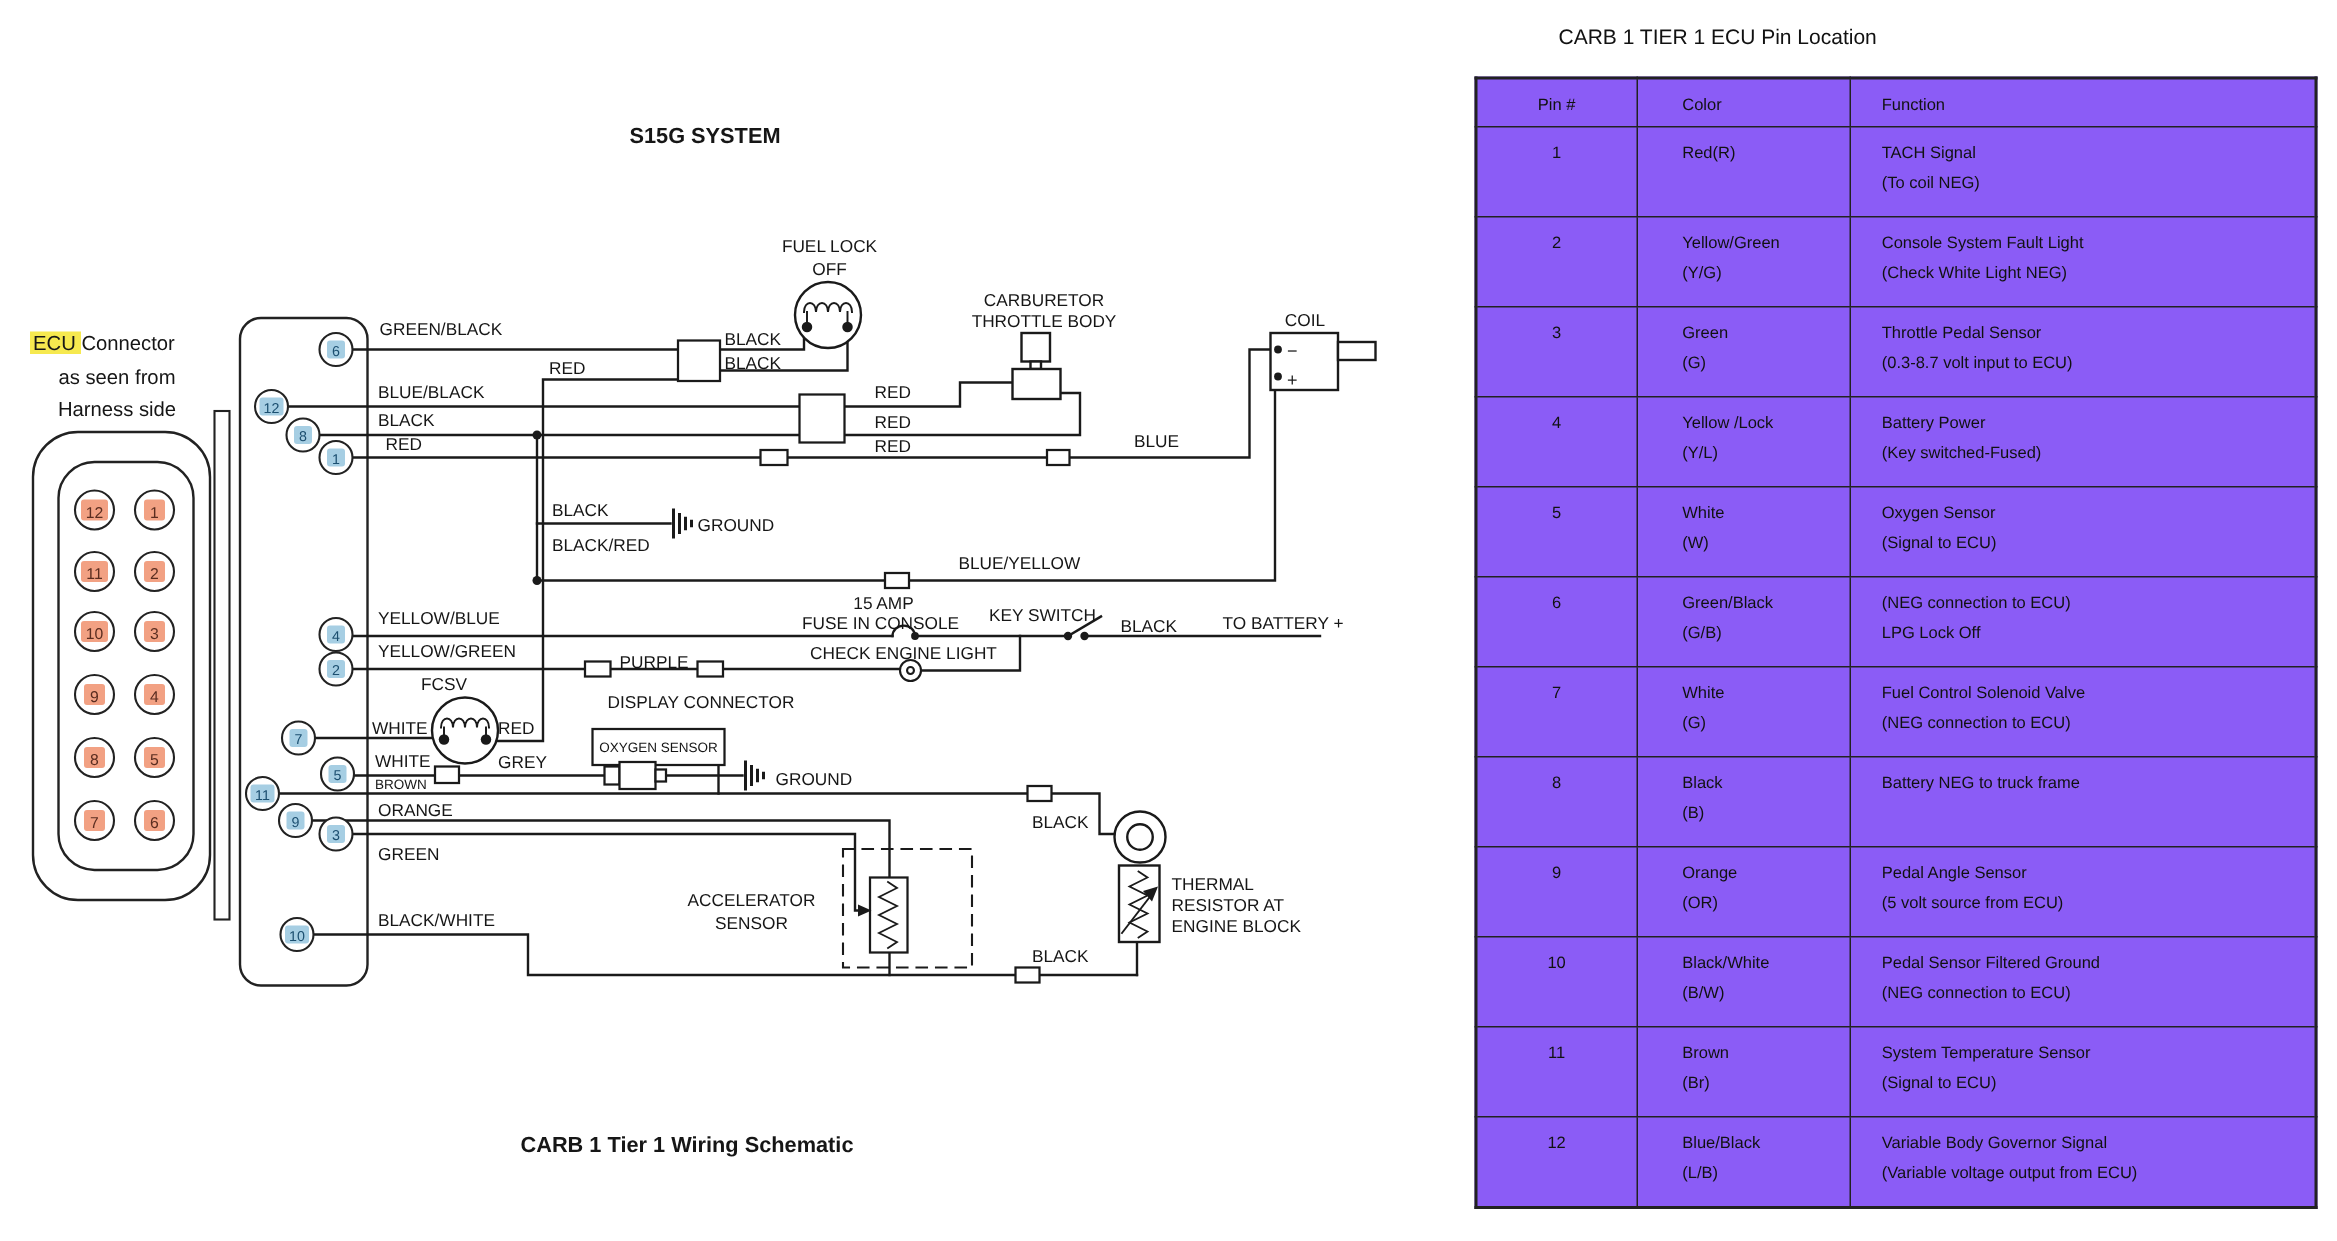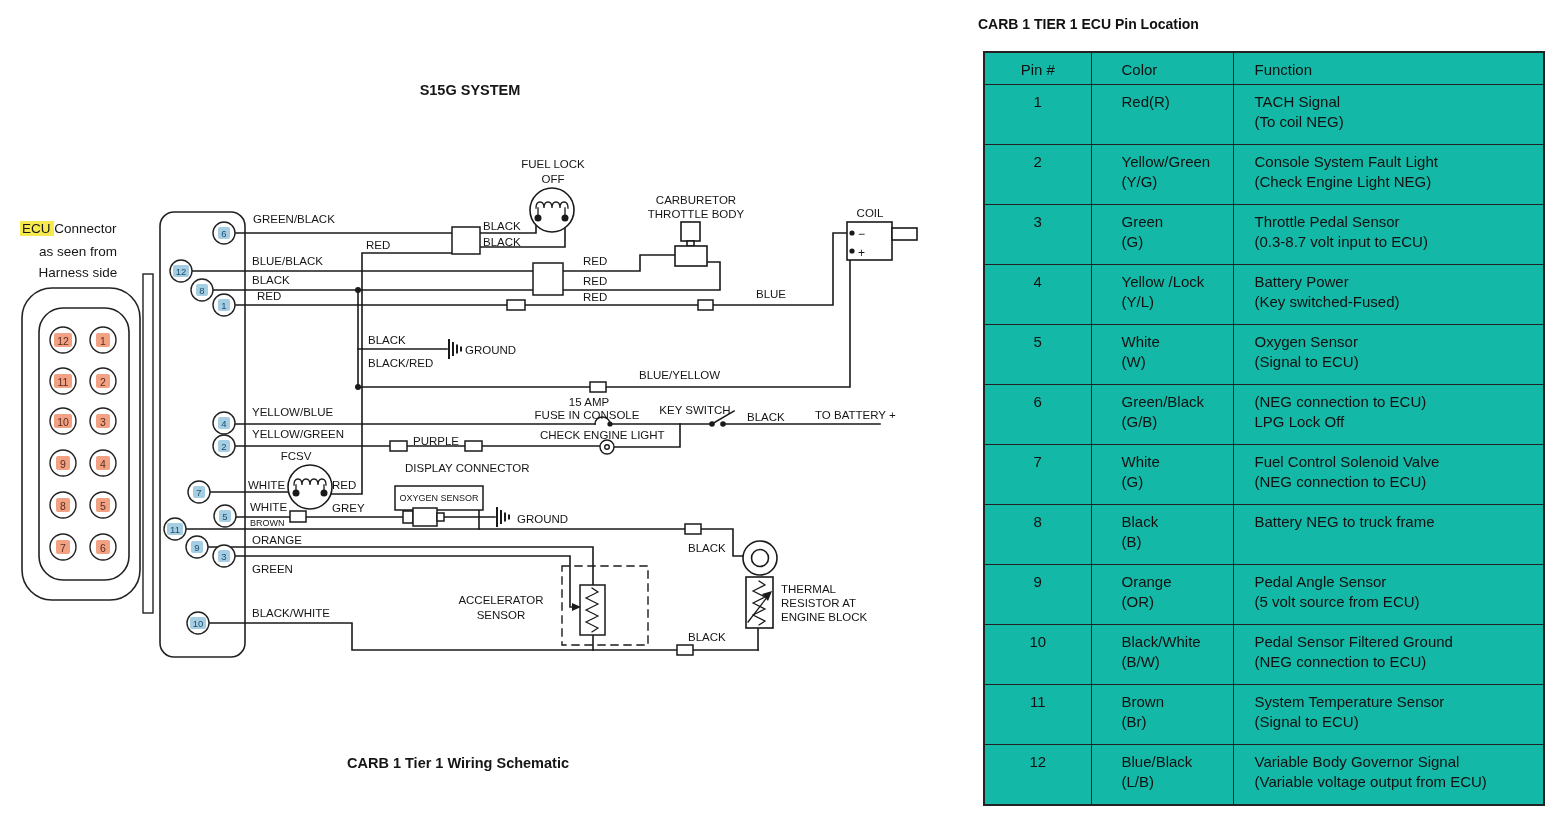--- a/index.html
+++ b/index.html
@@ -6,23 +6,23 @@
   #stage{position:relative;width:1558px;height:827px;background:#fff;overflow:hidden;
          font-family:"Liberation Sans", sans-serif;color:#111;}
   svg text{font-family:"Liberation Sans", sans-serif;fill:#161616;}
   .lbl{font-size:11.5px;}
   .lbl-sm{font-size:9px;}
   .ttl{font-size:14.5px;font-weight:bold;}
   .pin-digit-b{font-size:9.5px;fill:#1c4f70;}
   .pin-digit-o{font-size:10.5px;fill:#5a2d20;}
   .note-txt{font-size:13.5px;}
   .sign{font-size:12px;}
-  #tbl-title{position:absolute;left:978px;top:16px;font-size:14px;font-weight:bold;}
+  #tbl-title{position:absolute;left:1039px;top:16px;font-size:14px;font-weight:normal;}
   table.pin-table{position:absolute;left:983px;top:51px;width:560px;border-collapse:collapse;
-    table-layout:fixed;font-size:15px;background:#14b8a6;border:2px solid #222;}
+    table-layout:fixed;font-size:11px;background:#8b5cf6;border:2px solid #222;}
   table.pin-table th, table.pin-table td{border:1px solid #222;vertical-align:top;
     padding:7px 4px 0 4px;line-height:20px;font-weight:normal;text-align:left;}
   table.pin-table th{height:24px;}
   table.pin-table td{height:52px;}
   col.c-pin{width:107px;} col.c-color{width:142px;} col.c-func{width:311px;}
   .cell-pin{text-align:center !important;}
   th.h-pin{text-align:center !important;}
   th.h-color, td.cell-color{padding-left:30px !important;}
   th.h-func, td.cell-func{padding-left:21px !important;margin-left:48px;}
   .l2{display:block;}
@@ -375,21 +375,21 @@
           </td>
       </tr>
       <tr>
         <td class="cell-pin">2</td>
         <td class="cell-color">
             <span class="l2">Yellow/Green</span>
             <span class="l2">(Y/G)</span>
           </td>
         <td class="cell-func">
             <span class="l2">Console System Fault Light</span>
-            <span class="l2">(Check Engine Light NEG)</span>
+            <span class="l2">(Check White Light NEG)</span>
           </td>
       </tr>
       <tr>
         <td class="cell-pin">3</td>
         <td class="cell-color">
             <span class="l2">Green</span>
             <span class="l2">(G)</span>
           </td>
         <td class="cell-func">
             <span class="l2">Throttle Pedal Sensor</span>

